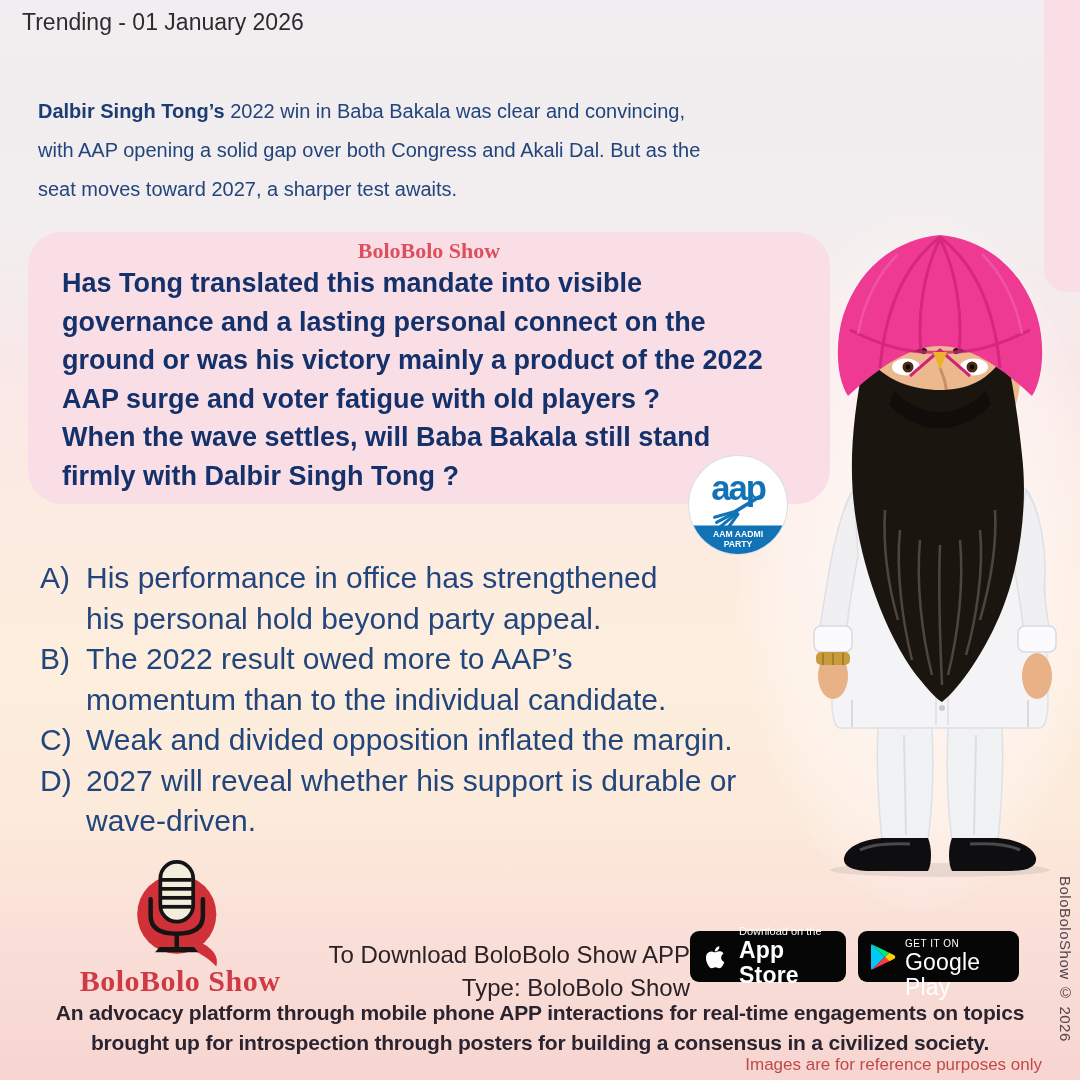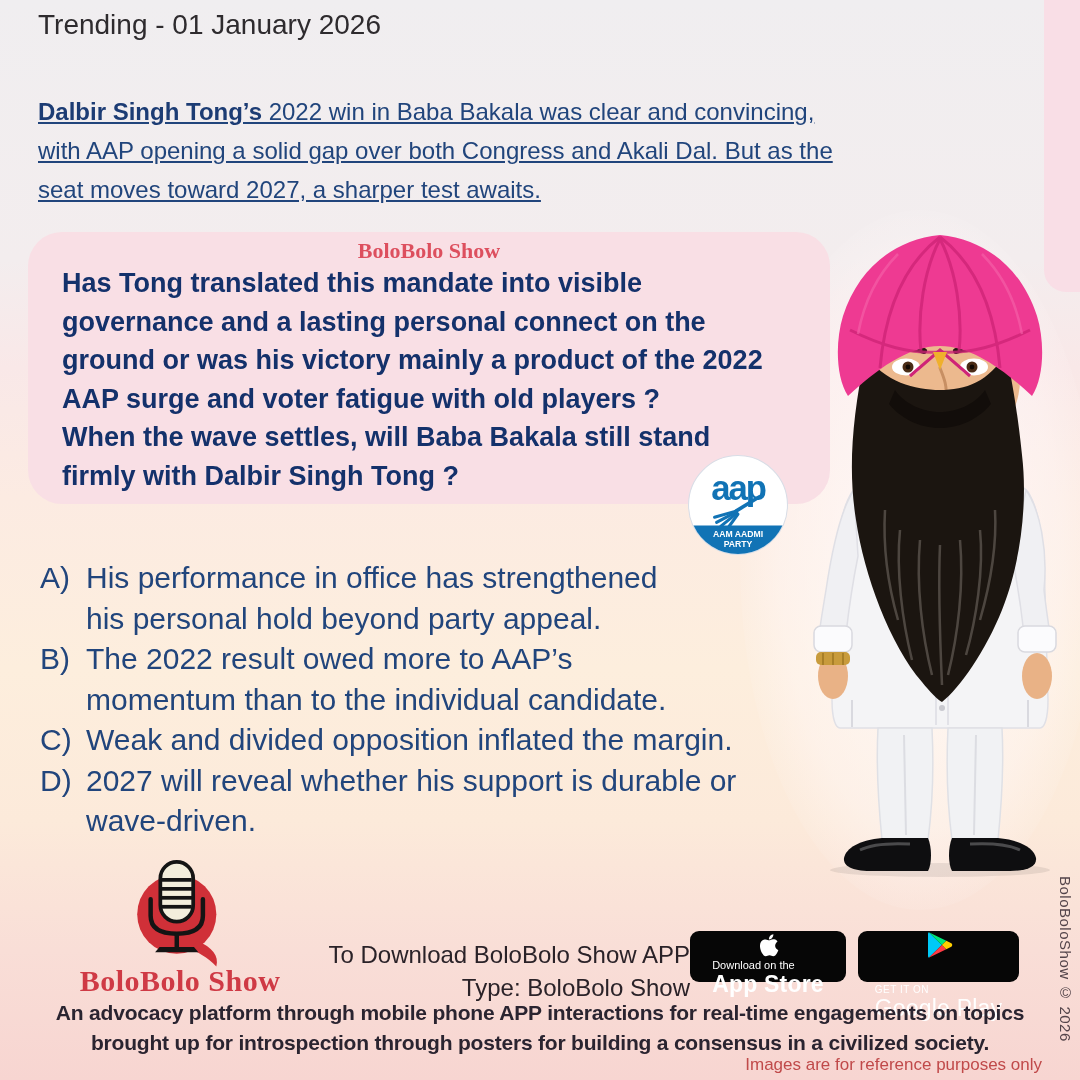--- a/index.html
+++ b/index.html
@@ -7,45 +7,45 @@
     position:relative;width:1080px;height:1080px;overflow:hidden;
     font-family:"Liberation Sans",sans-serif;
     background:linear-gradient(180deg,#f0eef0 0%,#f3edee 24%,#f9e8e8 34%,#fcebe2 46%,#fdeedd 62%,#fceada 76%,#f9ded7 88%,#f7d5d1 100%);
   }
   .abs{position:absolute;}
   .pre{white-space:pre;}
   
   .top-right-strip{right:0;top:0;width:36px;height:292px;background:#f9dee6;border-bottom-left-radius:22px;}
   .man-glow{left:740px;top:210px;width:360px;height:700px;border-radius:50%;
     background:radial-gradient(ellipse at center,rgba(255,250,250,0.9) 0%,rgba(255,248,248,0.45) 55%,rgba(255,255,255,0) 75%);}
-  .trending{left:38px;top:9px;font-size:28px;color:#2e2b2e;}
+  .trending{left:22px;top:9px;font-size:23px;color:#2e2b2e;}
   .badge{right:0;top:7px;width:462px;height:56px;background:#f8dbe3;border-radius:28px 0 0 28px;
     display:flex;align-items:center;justify-content:center;}
   .badge span{font-size:28px;font-weight:bold;color:#1b3b7a;letter-spacing:0.2px;}
-  .intro{left:38px;top:92px;font-size:24px;line-height:39px;color:#21457c;text-decoration:underline;}
+  .intro{left:38px;top:92px;font-size:20px;line-height:39px;color:#21457c;}
   .intro b{color:#1c3c74;}
   
   .qbox{left:28px;top:232px;width:802px;height:272px;background:#f9dfe5;border-radius:34px;}
   .watermark{left:0;right:0;top:6px;text-align:center;font-family:"Liberation Serif",serif;
     font-weight:bold;font-size:22px;color:#dd4f5e;}
   .qtext{left:34px;top:32px;font-size:27px;font-weight:bold;line-height:38.5px;color:#14316b;}
   
   .options{left:40px;top:558px;color:#21457c;font-size:30px;line-height:40.5px;}
   .opt{display:flex;}
   .opt .lbl{width:46px;flex:0 0 46px;}
   .opt .txt{white-space:pre;}
   
   .aap{left:687px;top:454px;width:102px;height:102px;}
   .man{left:790px;top:230px;width:290px;height:648px;}
   
   .miclogo{left:98px;top:856px;width:165px;height:112px;}
   .brandname{left:60px;top:964px;width:240px;text-align:center;font-family:"Liberation Serif",serif;
     font-weight:bold;font-size:30px;color:#cf3a45;letter-spacing:0.5px;}
   .download{left:310px;top:938px;width:380px;text-align:right;font-size:24px;line-height:33px;color:#2a2228;}
-  .store{top:931px;height:51px;background:#060606;border-radius:9px;display:flex;align-items:center;color:#fff;flex-direction:column;}
+  .store{top:931px;height:51px;background:#060606;border-radius:9px;display:flex;align-items:center;color:#fff;}
   .store .ic{margin:0 9px 0 12px;display:flex;align-items:center;}
   .store .t1{font-size:11px;line-height:13px;}
   .store .t2{font-size:23px;line-height:25px;font-weight:bold;letter-spacing:0.2px;}
   .gplay .t1{font-size:10px;letter-spacing:0.5px;margin-top:24px;}
   .gplay .t2{font-weight:normal;}
   .appstore{left:690px;width:156px;}
   .gplay{left:858px;width:161px;}
   .tagline{left:20px;top:998px;width:1040px;text-align:center;font-size:21px;font-weight:bold;
     line-height:30px;color:#2a2430;letter-spacing:-0.2px;}
   .vcopy{right:6px;top:876px;height:196px;writing-mode:vertical-rl;font-size:15px;color:#53444a;letter-spacing:0.5px;}

